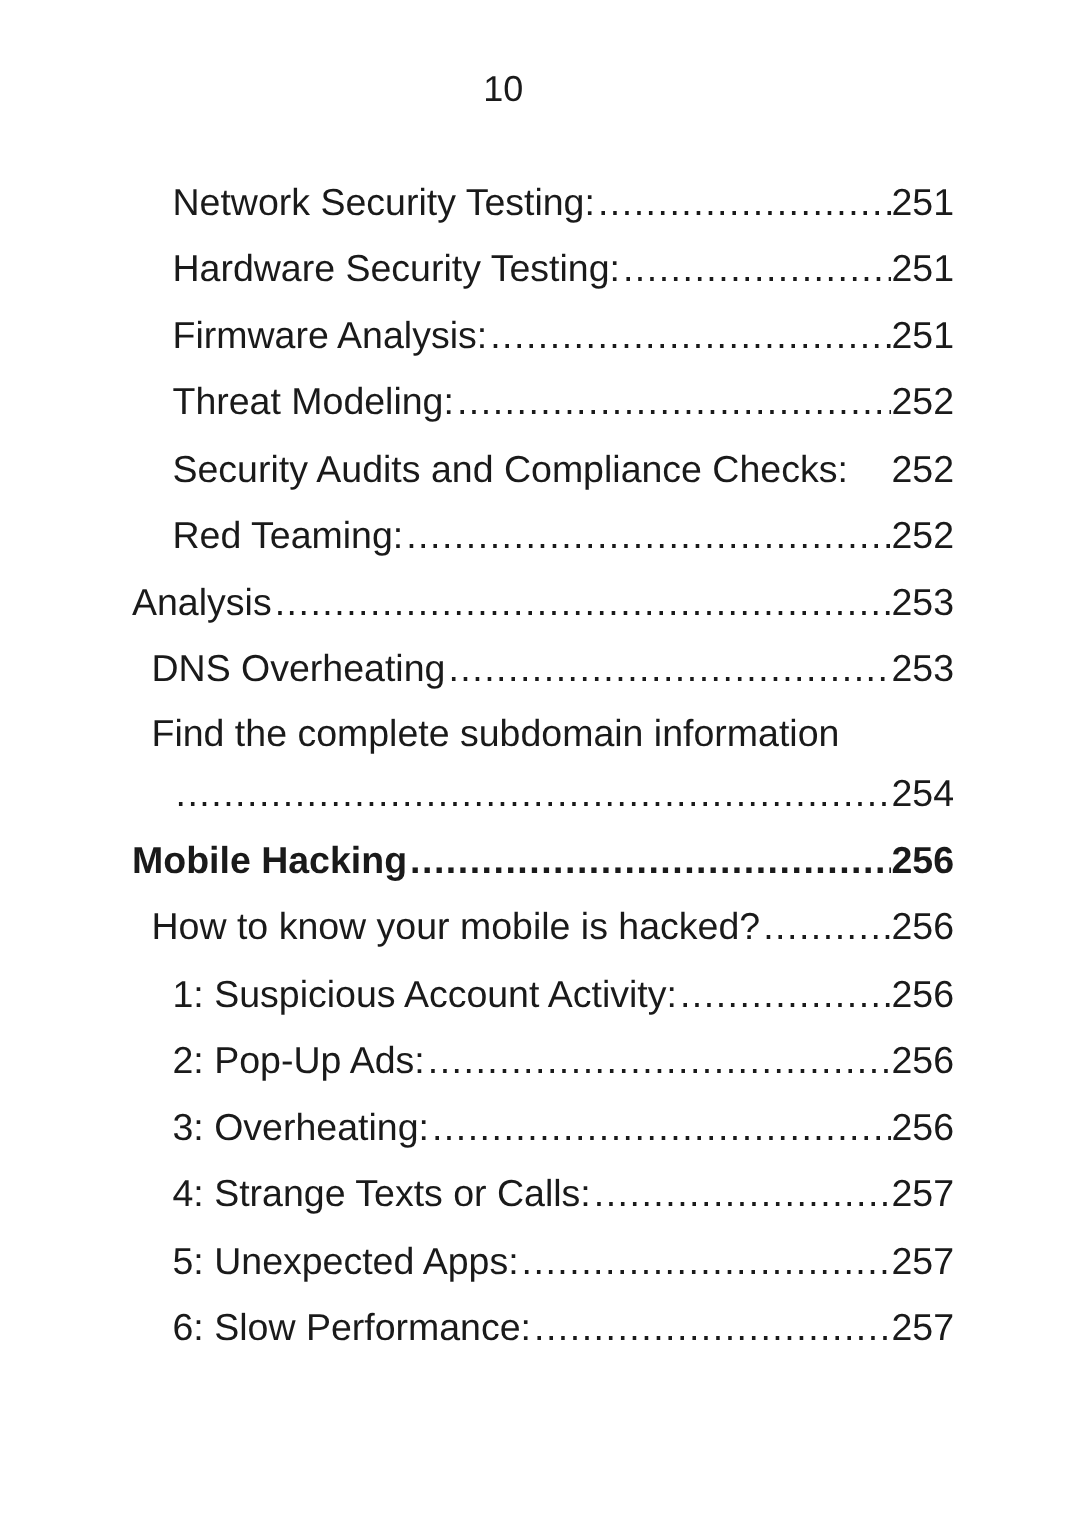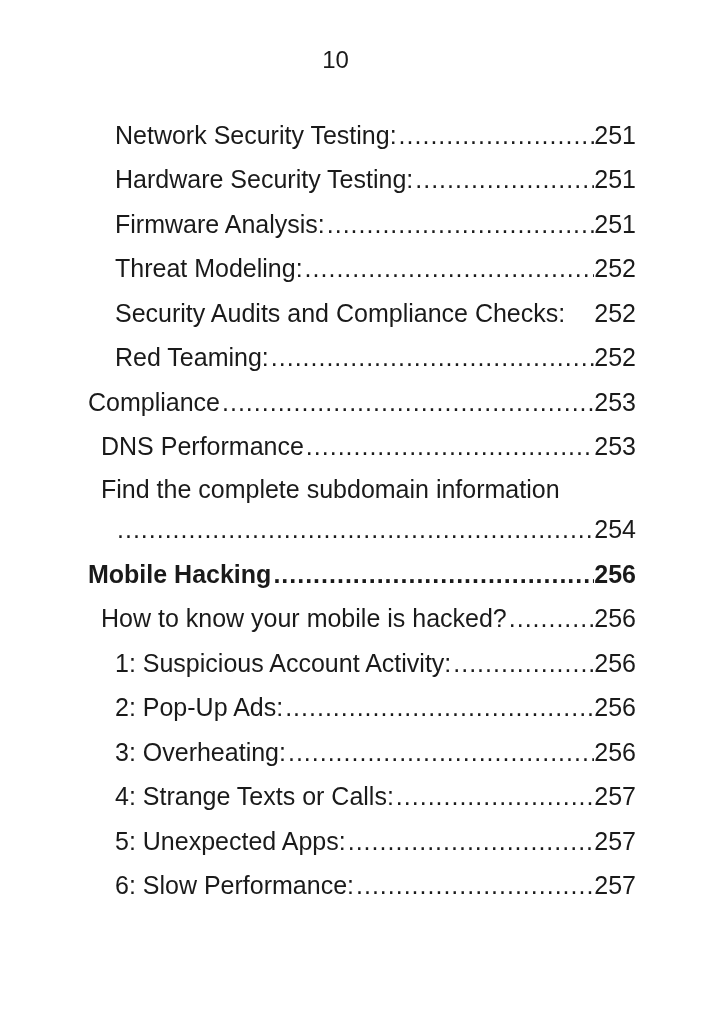--- a/index.html
+++ b/index.html
@@ -55,27 +55,27 @@
     <span class="page">252</span>
   </div>
 
   <div class="entry" style="top:338px; left:115px;">
     <span class="title">Red Teaming:</span>
     <span class="leader"></span>
     <span class="page">252</span>
   </div>
 
   <div class="entry" style="top:383px; left:88px;">
-    <span class="title">Compliance</span>
+    <span class="title">Analysis</span>
     <span class="leader"></span>
     <span class="page">253</span>
   </div>
 
   <div class="entry" style="top:427px; left:101px;">
-    <span class="title">DNS Performance</span>
+    <span class="title">DNS Overheating</span>
     <span class="leader"></span>
     <span class="page">253</span>
   </div>
 
   <div class="wrapline" style="top:472px;">Find the complete subdomain information</div>
   <div class="entry" style="top:510px; left:115px;">
     <span class="leader"></span>
     <span class="page">254</span>
   </div>
 

